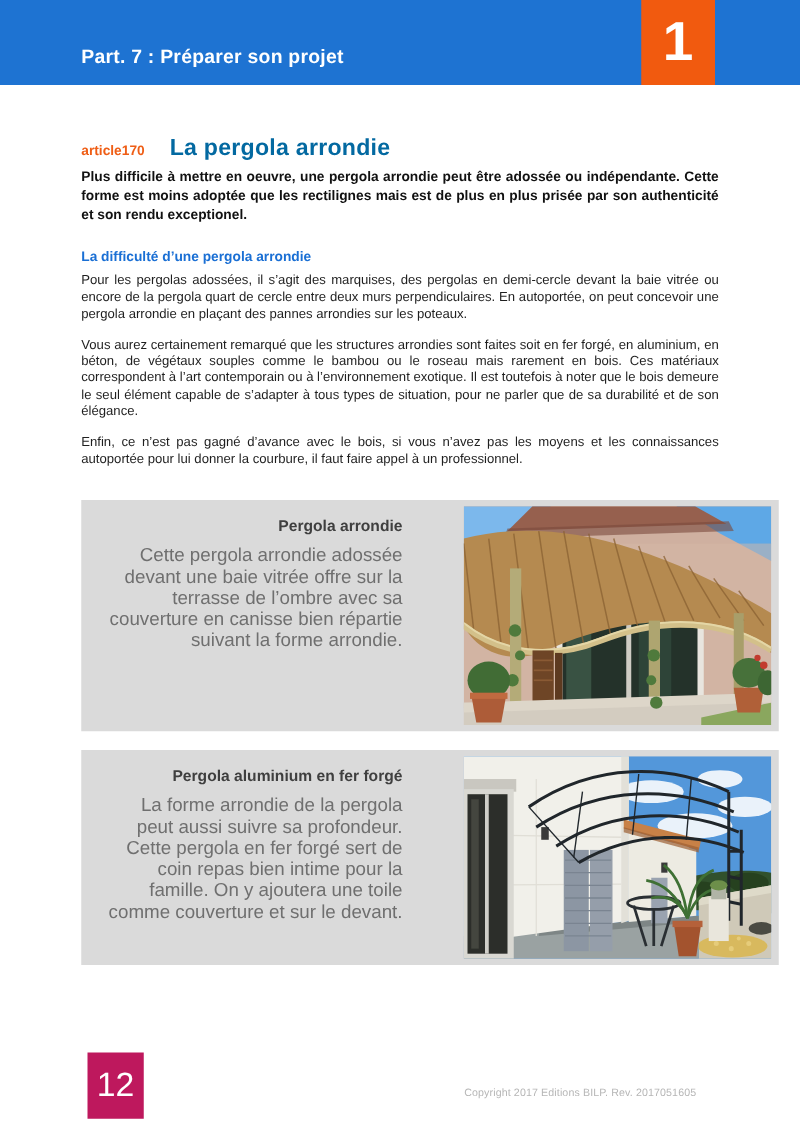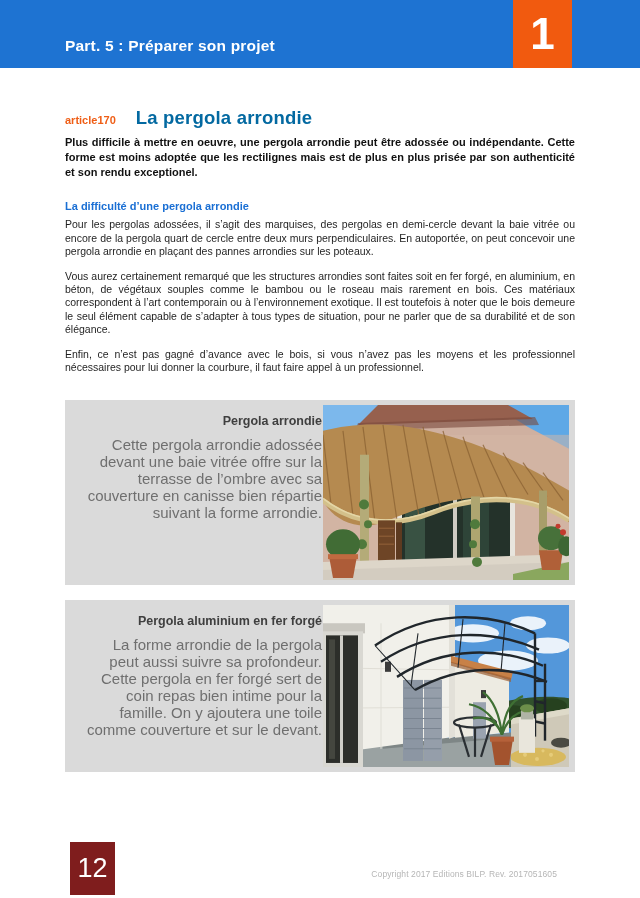--- a/index.html
+++ b/index.html
@@ -24,71 +24,71 @@
   .p-intro{font-size:10.5px;line-height:14.5px;color:#1f1f1f;}
   .article-heading{margin-top:23px;display:flex;align-items:baseline;gap:20px;}
   .article-label{color:#ef5e16;font-weight:bold;font-size:11px;}
   .article-title{color:#0369a1;font-weight:bold;font-size:18.5px;letter-spacing:.2px;}
   .p-lead{margin-top:6px !important;font-size:11px;font-weight:bold;line-height:14.8px;color:#111;}
   .subheading{margin-top:21px;color:#1a6fd4;font-weight:bold;font-size:11px;}
   .p-body{margin-top:6px !important;font-size:10.5px;line-height:13.4px;color:#1f1f1f;}
   .p-body + .p-body{margin-top:11px !important;}
   
   .figure-card{
-    position:absolute;left:65px;width:510px;background:#dadada;z-index:1;
+    position:absolute;left:65px;width:510px;background:#dadada;z-index:1;padding-left:48px;
   }
   .figure-1{top:400px;height:185px;}
   .figure-2{top:600px;height:172px;}
   .figure-text{position:absolute;left:15px;top:12px;width:242px;}
   .figure-title{font-size:12.5px;font-weight:bold;color:#3f3f3f;text-align:right;margin:2px 0 8px 0;}
   .figure-caption{font-size:15px;line-height:17px;color:#6f6f6f;text-align:right;}
   .figure-photo{position:absolute;top:5px;right:6px;bottom:5px;width:246px;}
   .figure-photo svg{display:block;width:100%;height:100%;}
   
   .watermark{
     position:absolute;left:68px;top:366px;z-index:2;pointer-events:none;
     font-weight:bold;font-size:96px;line-height:76px;letter-spacing:-3px;
     color:rgba(255,255,255,0.60);white-space:nowrap;
   }
   
   .page-number-box{
-    position:absolute;left:70px;top:842px;width:45px;height:53px;background:#7f1d1d;
+    position:absolute;left:70px;top:842px;width:45px;height:53px;background:#be185d;
     display:flex;align-items:center;justify-content:center;
   }
   .page-number{color:#ffffff;font-size:27px;font-weight:normal;line-height:1;}
   .copyright{
     position:absolute;top:869px;right:83px;font-size:8.5px;color:#b6b6b6;letter-spacing:.1px;
   }
 </style>
 </head>
 <body>
 
 <div class="page">
 
   <div class="header-band">
-    <div class="header-title">Part. 5 : Préparer son projet</div>
+    <div class="header-title">Part. 7 : Préparer son projet</div>
   </div>
   <div class="chapter-box">
     <span class="chapter-num">1</span>
   </div>
 
   <div class="content">
 
     <div class="article-heading">
       <span class="article-label">article170</span>
       <span class="article-title">La pergola arrondie</span>
     </div>
 
     <p class="p-lead">Plus difficile à mettre en oeuvre, une pergola arrondie peut être adossée ou indépendante. Cette forme est moins adoptée que les rectilignes mais est de plus en plus prisée par son authenticité et son rendu exceptionel.</p>
 
     <div class="subheading">La difficulté d’une pergola arrondie</div>
 
     <p class="p-body">Pour les pergolas adossées, il s’agit des marquises, des pergolas en demi-cercle devant la baie vitrée ou encore de la pergola quart de cercle entre deux murs perpendiculaires. En autoportée, on peut concevoir une pergola arrondie en plaçant des pannes arrondies sur les poteaux.</p>
     <p class="p-body">Vous aurez certainement remarqué que les structures arrondies sont faites soit en fer forgé, en aluminium, en béton, de végétaux souples comme le bambou ou le roseau mais rarement en bois. Ces matériaux correspondent à l’art contemporain ou à l’environnement exotique. Il est toutefois à noter que le bois demeure le seul élément capable de s’adapter à tous types de situation, pour ne parler que de sa durabilité et de son élégance.</p>
-    <p class="p-body">Enfin, ce n’est pas gagné d’avance avec le bois, si vous n’avez pas les moyens et les professionnel nécessaires pour lui donner la courbure, il faut faire appel à un professionnel.</p>
+    <p class="p-body">Enfin, ce n’est pas gagné d’avance avec le bois, si vous n’avez pas les moyens et les connaissances autoportée pour lui donner la courbure, il faut faire appel à un professionnel.</p>
   </div>
 
   <div class="figure-card figure-1">
     <div class="figure-text">
       <div class="figure-title">Pergola arrondie</div>
       <div class="figure-caption">Cette pergola arrondie adossée devant une baie vitrée offre sur la terrasse de l’ombre avec sa couverture en canisse bien répartie suivant la forme arrondie.</div>
     </div>
     <div class="figure-photo">
       <svg viewBox="0 0 246 176" preserveAspectRatio="none">
         <rect width="246" height="176" fill="#cfb0a0"></rect>

